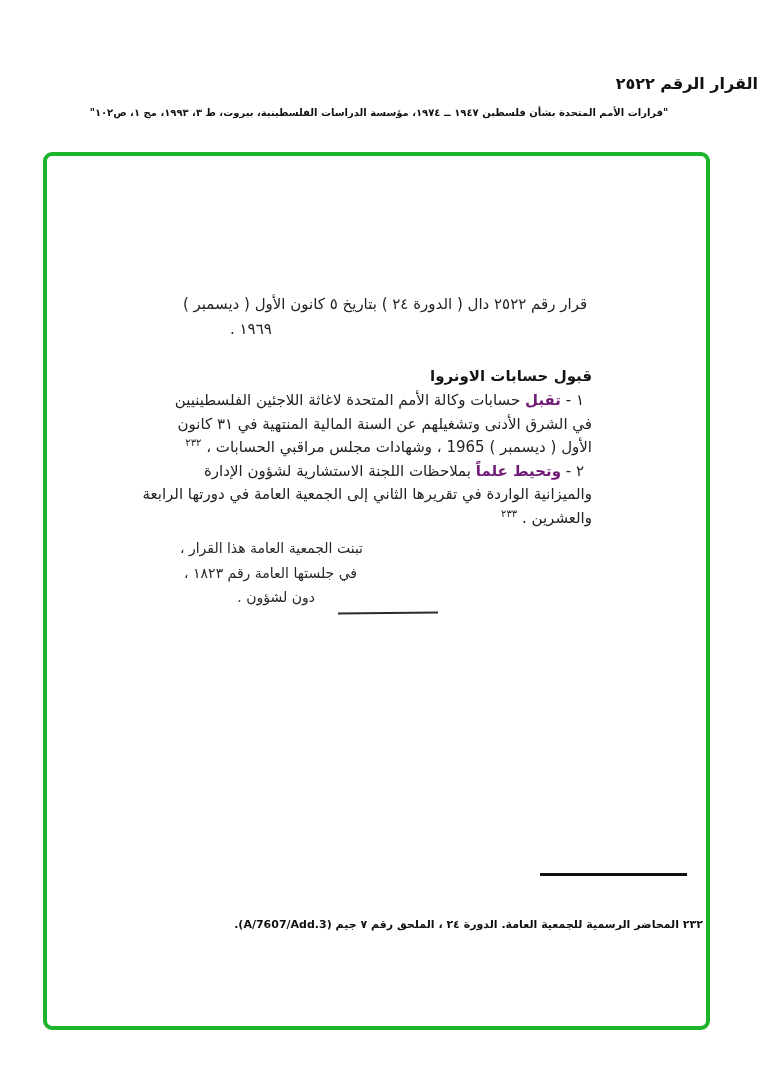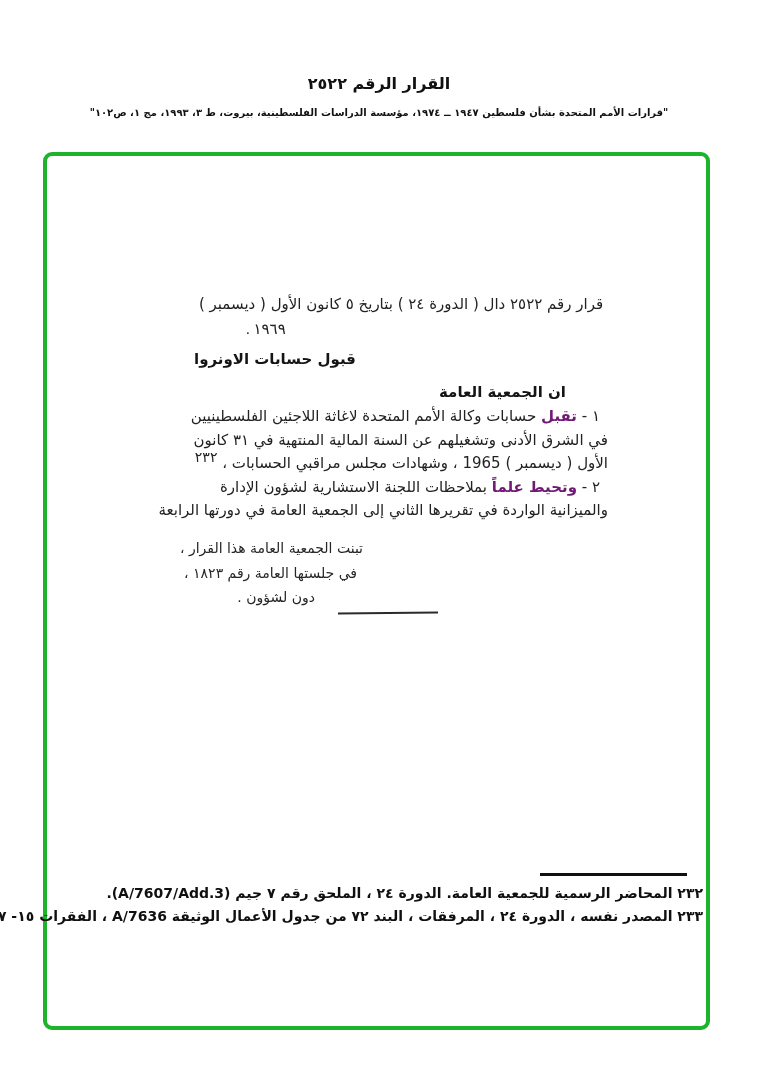--- a/index.html
+++ b/index.html
@@ -2,106 +2,107 @@
 <html lang="ar" style="--border-green: #1db32a;"><head>
 <meta charset="utf-8">
 <style>
   html,body{margin:0;padding:0;background:#ffffff;}
   .page{
     position:relative; width:758px; height:1078px; background:#ffffff;
     font-family:"DejaVu Sans", sans-serif; color:#1c1c1c; overflow:hidden;
   }
   .doc-title{
     position:absolute; top:74px; left:0; width:758px;
-    text-align:center; direction:rtl;
+    text-align:right; direction:rtl;
     font-weight:700; font-size:16px; letter-spacing:0.5px; color:#111;
     white-space:nowrap;
   }
   .doc-citation{
     position:absolute; top:107px; left:0; width:758px;
     text-align:center; direction:rtl;
     font-weight:700; font-size:10px; color:#111; white-space:nowrap;
   }
   .green-box{
     position:absolute; left:43px; top:152px; width:659px; height:870px;
     border:4px solid var(--border-green,#1db32a); border-radius:9px;
     background:#fff;
   }
   .res-text{
-    position:absolute; left:147px; top:136px; width:414px;
+    position:absolute; left:131px; top:136px; width:414px;
     direction:rtl; font-size:15px; color:#222;
   }
   .h-line1{ line-height:25px; text-align:center; white-space:nowrap; }
-  .h-line2{ line-height:25px; text-align:right; padding-left:52px; text-align:left; direction:rtl;font-family:Liberation Serif, serif; }
+  .h-line2{ line-height:25px; text-align:right; padding-left:52px; text-align:left; direction:rtl; }
   .h-line2{ text-align:left; padding-left:52px; padding-right:0; }
-  .subject{ margin-top:5px; line-height:25px; text-align:left; font-weight:700; color:#151515; }
+  .subject{ margin-top:22px; line-height:25px; text-align:right; font-weight:700; color:#151515; }
   .preamble{ margin-top:8px; line-height:25px; text-align:right; padding-right:42px; font-weight:700; color:#151515; }
   .pline{ line-height:23.5px; text-align:right; white-space:nowrap; }
   .pline.indent{ padding-right:8px; }
   .pline b{ font-weight:700; color:#701a75; }
-  sup.fn-ref{ font-size:14px; vertical-align:super; line-height:0; }
+  sup.fn-ref{ font-size:10px; vertical-align:super; line-height:0; }
   .adoption{
     position:absolute; left:160px; top:380px; width:156px;
     direction:rtl; text-align:right; font-size:14px; color:#262626; line-height:24.5px;
     white-space:nowrap;
   }
   .adoption .a2{ padding-right:6px; }
   .adoption .a3{ padding-right:48px; }
   .adoption-divider{
     position:absolute; left:291px; top:456px; width:100px; height:2px; background:#2b2b2b;
     transform:rotate(-0.6deg);
   }
   .fn-rule{
     position:absolute; left:493px; top:717px; width:147px; height:3px; background:#101010;
   }
   .footnotes{
-    position:absolute; right:3px; top:726px; width:440px;
-    direction:rtl; text-align:right; font-size:14px; font-weight:700;
+    position:absolute; right:3px; top:758px; width:440px;
+    direction:rtl; text-align:right; font-size:11px; font-weight:700;
     color:#101010; line-height:22.5px; white-space:nowrap;
   }
 </style>
 </head>
 <body>
 
 <div class="page">
 
   <div class="doc-title">القرار الرقم  ٢٥٢٢</div>
   <div class="doc-citation">"قرارات الأمم المتحدة بشأن فلسطين ١٩٤٧ ــ ١٩٧٤، مؤسسة الدراسات الفلسطينية، بيروت، ط ٣، ١٩٩٣، مج ١، ص١٠٢"</div>
 
   <div class="green-box">
 
     <div class="res-text">
       <div class="h-line1">قرار رقم ٢٥٢٢ دال ( الدورة ٢٤ ) بتاريخ ٥ كانون الأول ( ديسمبر )</div>
       <div class="h-line2">١٩٦٩ .</div>
       <div class="subject">قبول حسابات الاونروا</div>
-      <div class="preamble">ان الجمعية العامة</div>
 
       <div class="pline indent">
         <span>١ - </span><b>تقبل</b><span> حسابات وكالة الأمم المتحدة لاغاثة اللاجئين الفلسطينيين</span>
       </div>
       <div class="pline">في الشرق الأدنى وتشغيلهم عن السنة المالية المنتهية في ٣١ كانون</div>
       <div class="pline">
         <span>الأول ( ديسمبر ) 1965 ، وشهادات مجلس مراقبي الحسابات ، </span><sup class="fn-ref">٢٣٢</sup>
       </div>
 
       <div class="pline indent">
         <span>٢ - </span><b>وتحيط علماً</b><span> بملاحظات اللجنة الاستشارية لشؤون الإدارة</span>
       </div>
       <div class="pline">والميزانية الواردة في تقريرها الثاني إلى الجمعية العامة في دورتها الرابعة</div>
+      <div class="pline">
+        <span>والعشرين . </span><sup class="fn-ref">٢٣٣</sup>
+      </div>
     </div>
 
     <div class="adoption">
       <div class="a1">تبنت الجمعية العامة هذا القرار ،</div>
       <div class="a2">في جلستها العامة رقم ١٨٢٣ ،</div>
       <div class="a3">دون لشؤون .</div>
     </div>
 
     <div class="adoption-divider"></div>
 
     <div class="fn-rule"></div>
 
     <div class="footnotes">
       <div>٢٣٢ المحاضر  الرسمية للجمعية العامة. الدورة ٢٤ ، الملحق  رقم ٧ جيم (A/7607/Add.3).</div>
-      <div>٢٣٣ المصدر نفسه ، الدورة ٢٤ ، المرفقات ، البند ٧٢ من جدول الأعمال الوثيقة A/7636 ، الفقرات ١٥- ١٧.</div>
     </div>
 
   </div>
 </div>
 
 </body></html>

